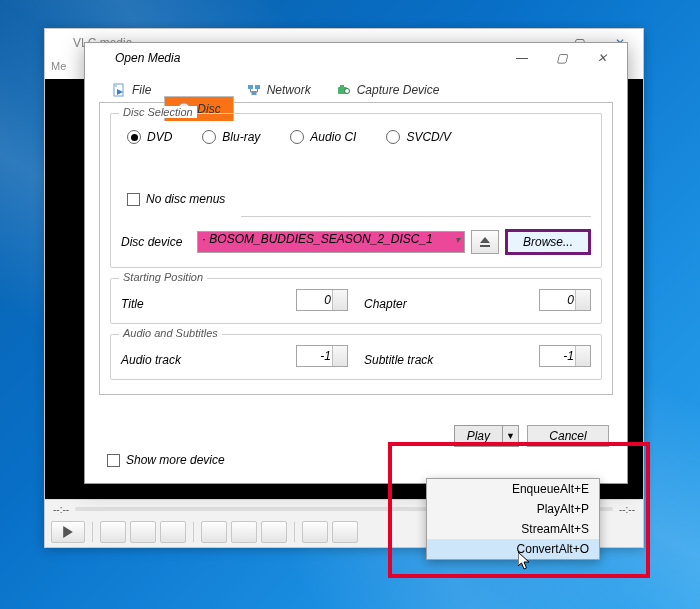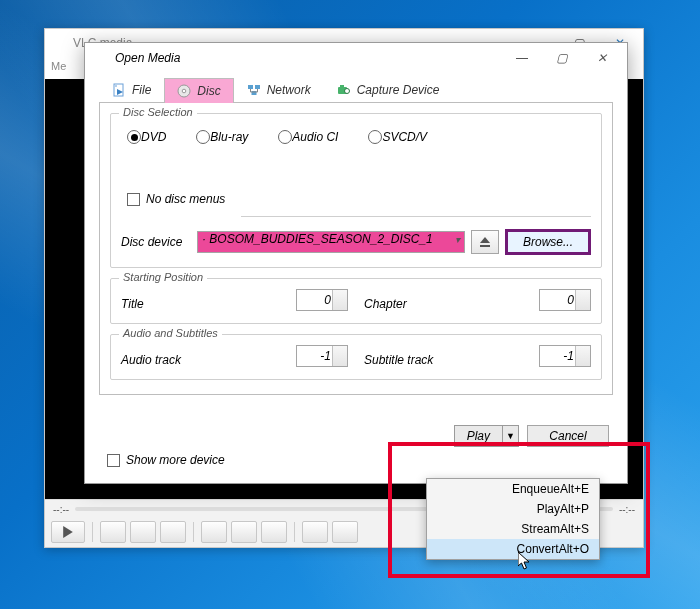--- a/index.html
+++ b/index.html
@@ -136,23 +136,23 @@
     padding: 5px 12px;
     border: 1px solid transparent;
     border-bottom: none;
     display: flex;
     align-items: center;
     gap: 6px;
     color: #333;
   }
   .tab.active {
     border-color: #bdbdbd;
-    background: #f9a8d4;
+    background: #f97316;
     position: relative;
-    top: 1px;
+    top: 19px;
   }
   .tab .ticon { width: 14px; height: 14px; display:inline-block; }
 
   .panel {
     border: 1px solid #bdbdbd;
     border-top: none;
     margin: 0 6px 6px 6px;
     padding: 10px 10px 12px 10px;
   }
 
@@ -166,21 +166,21 @@
   .group > .legend {
     position: absolute;
     top: -8px; left: 8px;
     background: #fff;
     padding: 0 4px;
     font-size: 11px;
     color: #555;
   }
 
   .radio-row { display:flex; gap: 30px; margin: 6px 0 10px 6px; }
-  .radio { display:flex; align-items:center; }
+  .radio { display:flex; align-items:center; gap:6px; }
   .rdot {
     width: 14px; height: 14px;
     border: 1px solid #666;
     border-radius: 50%;
     display:flex; align-items:center; justify-content:center;
   }
   .rdot.sel::after { content:""; width:7px; height:7px; border-radius:50%; background:#000; }
 
   .chk-row { display:flex; align-items:center; gap:6px; margin-left:6px;margin-top:48px; }
   .chk { width:13px; height:13px; border:1px solid #666; background:#fff; }

